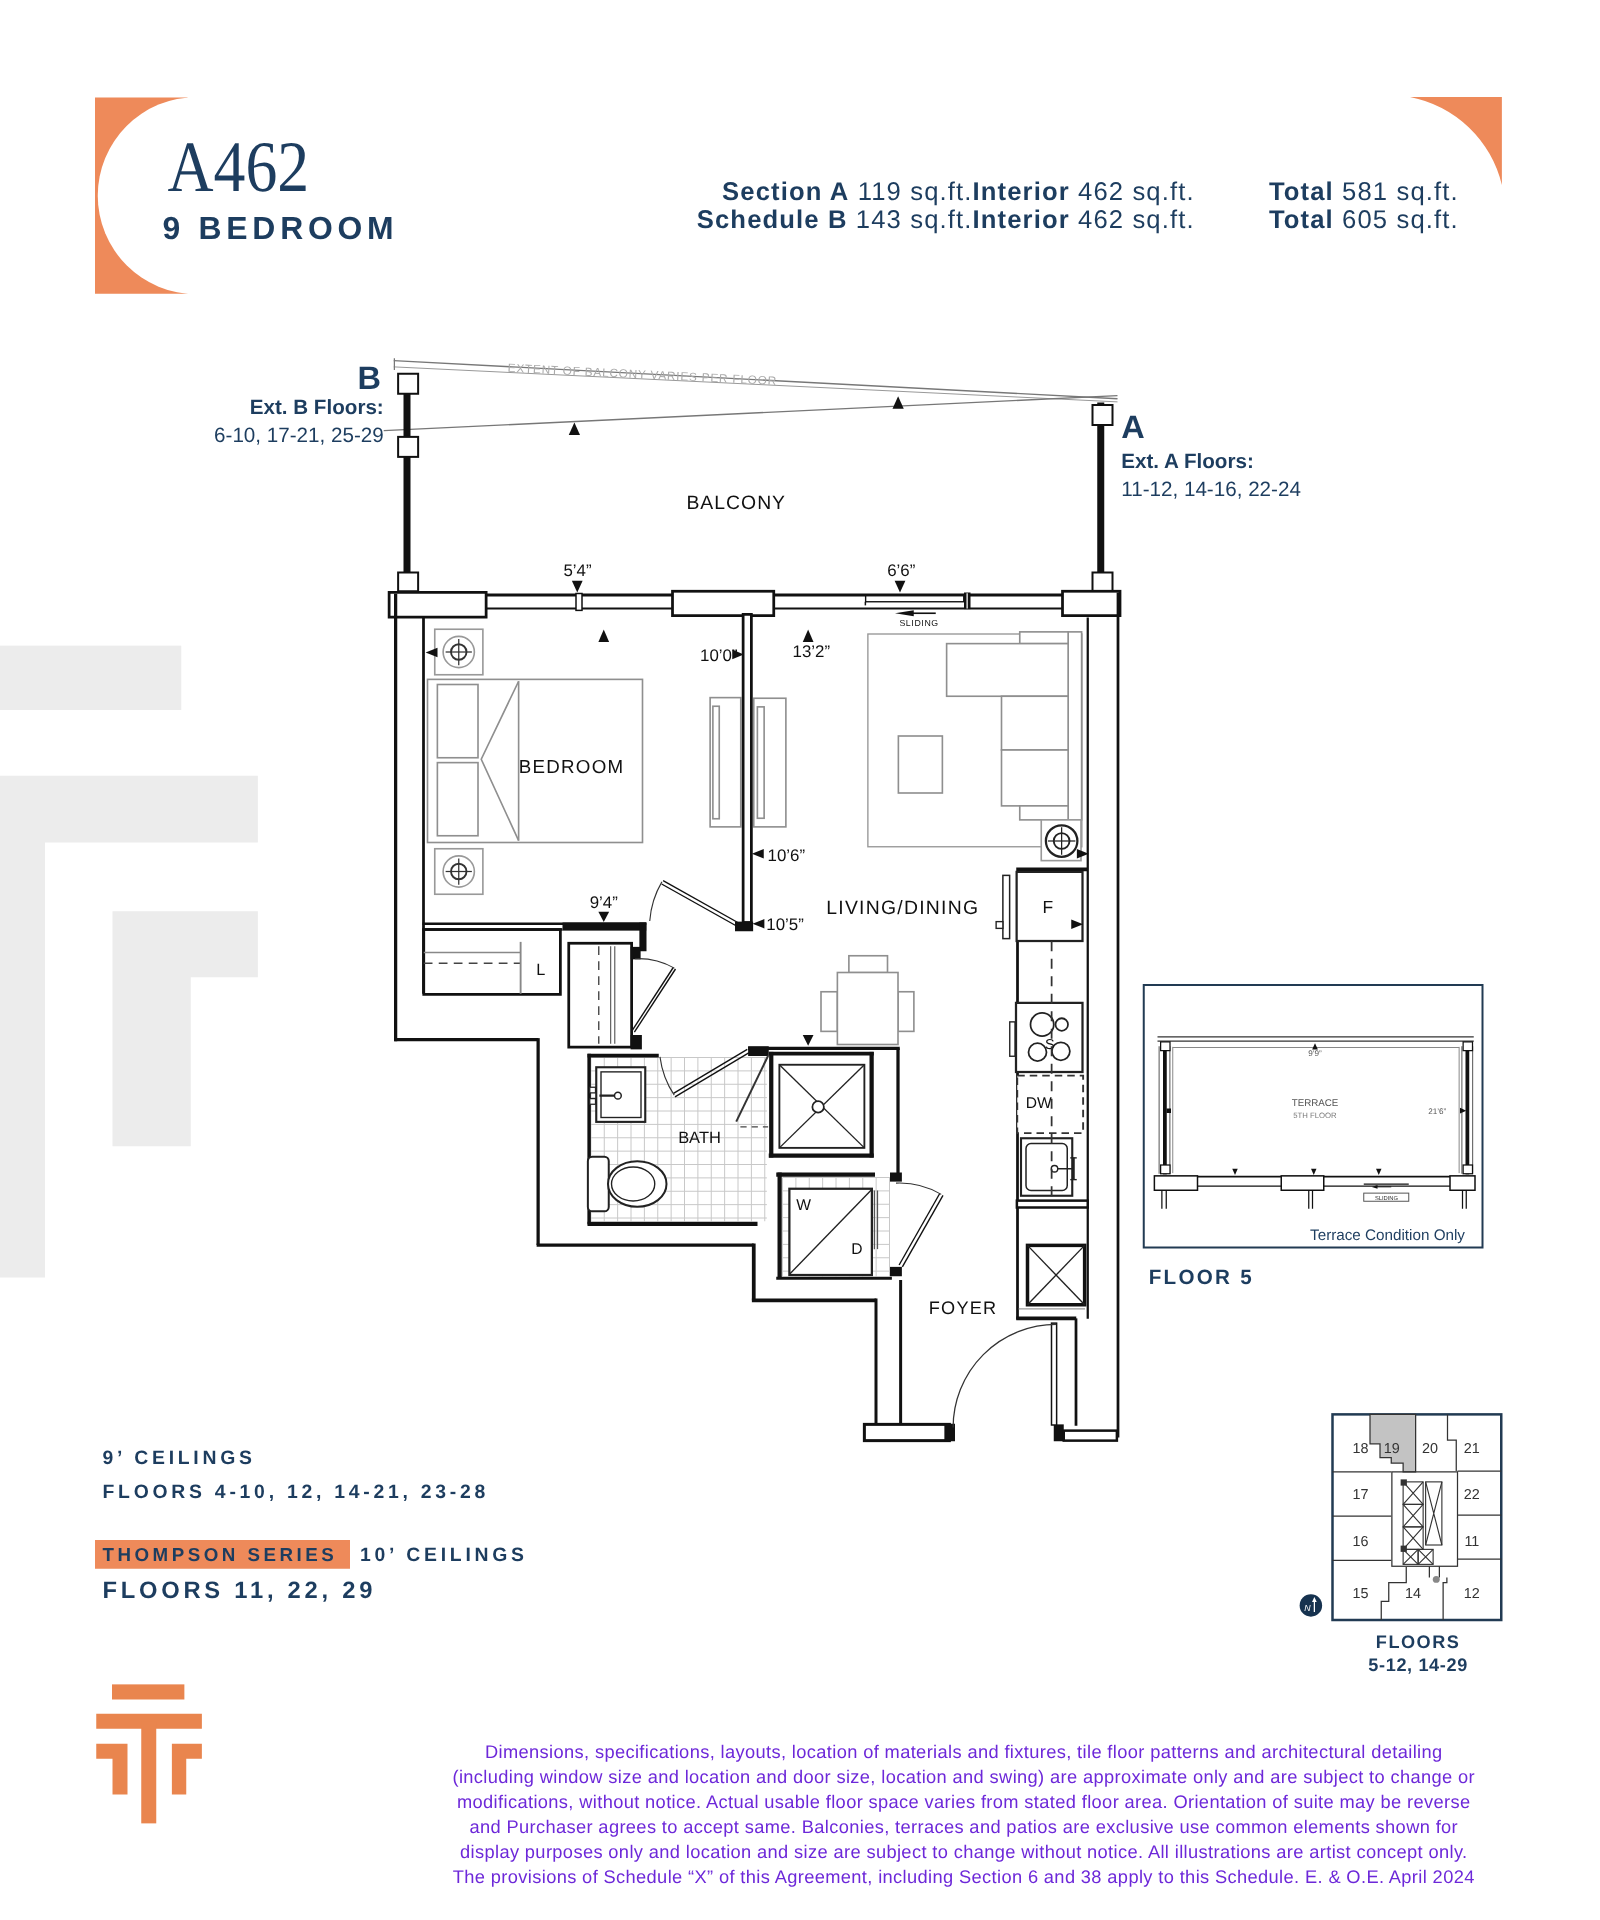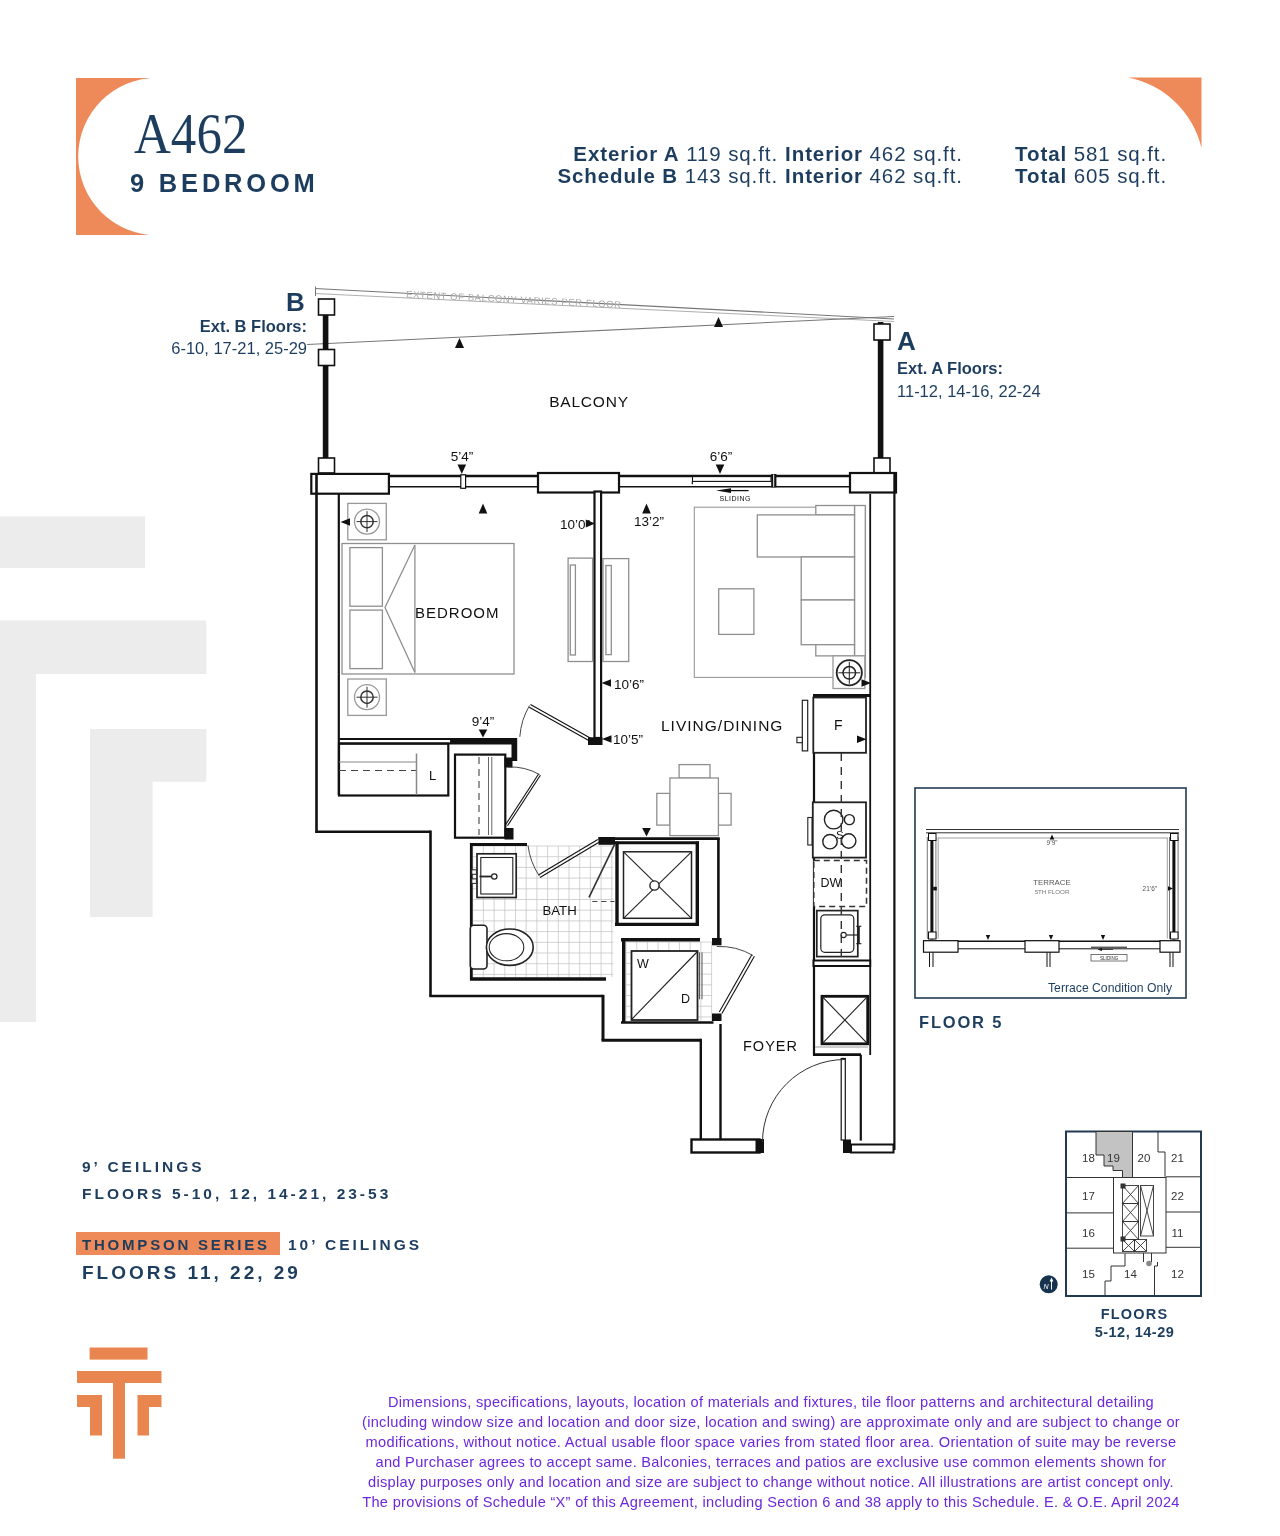--- a/index.html
+++ b/index.html
@@ -1,20 +1,20 @@
 <!DOCTYPE html>
 <html><head>
 <meta charset="utf-8">
 <style>
   html,body{margin:0;padding:0;}
   body{width:1280px;height:1536px;position:relative;background:#ffffff;font-family:"Liberation Sans",sans-serif;overflow:hidden;}
   .abs{position:absolute;}
   .navy{color:#1d3d5f;}
   .c1{display:inline-block;width:778px;text-align:right;}
-  .c2{display:inline-block;width:192px;text-align:center;}
+  .c2{display:inline-block;width:192px;text-align:left;}
   .c3{display:inline-block;width:197px;text-align:right;}
 </style>
 </head>
 <body>
 
 <svg class="abs" style="left:0;top:0" width="1280" height="1536" viewBox="0 0 1280 1536" font-family="Liberation Sans,sans-serif">
 
 <rect x="0" y="516.5" width="145" height="51.5" fill="#ececec"></rect>
 
 <path d="M0,620.5 H206.3 V674 H36 V1022 H0 Z" fill="#ececec"></path>
@@ -521,26 +521,26 @@
   <circle cx="157" cy="156.5" r="78.8" fill="#ffffff"></circle>
 
   <path d="M1128,77.5 L1201.5,77.5 L1201.5,148 A94,94 0 0 0 1128,77.5 Z" fill="#ee8a5a"></path>
 </svg>
 
 <div class="abs navy" style="left:134px;top:100px;font-family:'Liberation Serif',serif;font-size:58px;transform:scale(0.88,1);transform-origin:0 0;">A462</div>
 
 <div class="abs navy" style="left:130px;top:168.5px;font-size:25.5px;font-weight:bold;letter-spacing:3.8px;">9 BEDROOM</div>
 
 <div class="abs navy" style="left:0px;top:142.5px;font-size:20.5px;line-height:22.6px;letter-spacing:0.9px;">
-  <div><span class="c1"><b>Exterior A</b> 119 sq.ft.</span><span class="c2"><b>Interior</b> 462 sq.ft.</span><span class="c3"><b>Total</b> 581 sq.ft.</span></div>
+  <div><span class="c1"><b>Section A</b> 119 sq.ft.</span><span class="c2"><b>Interior</b> 462 sq.ft.</span><span class="c3"><b>Total</b> 581 sq.ft.</span></div>
   <div><span class="c1"><b>Schedule B</b> 143 sq.ft.</span><span class="c2"><b>Interior</b> 462 sq.ft.</span><span class="c3"><b>Total</b> 605 sq.ft.</span></div>
 </div>
 
 <div class="abs navy" style="left:82px;top:1158px;font-size:15.5px;font-weight:bold;letter-spacing:3px;">9’ CEILINGS</div>
-<div class="abs navy" style="left:82px;top:1184.5px;font-size:15.5px;font-weight:bold;letter-spacing:3px;">FLOORS 5-10, 12, 14-21, 23-53</div>
+<div class="abs navy" style="left:82px;top:1184.5px;font-size:15.5px;font-weight:bold;letter-spacing:3px;">FLOORS 4-10, 12, 14-21, 23-28</div>
 
 <div class="abs" style="left:76px;top:1231.5px;width:204px;height:23.5px;background:#ee8a5a;"></div>
 <div class="abs navy" style="left:82px;top:1236px;font-size:15px;font-weight:bold;letter-spacing:2.8px;">THOMPSON SERIES</div>
 <div class="abs navy" style="left:288px;top:1236px;font-size:15.5px;font-weight:bold;letter-spacing:3px;">10’ CEILINGS</div>
 <div class="abs navy" style="left:82px;top:1262px;font-size:19px;font-weight:bold;letter-spacing:3px;">FLOORS 11, 22, 29</div>
 
 <svg class="abs" style="left:60px;top:1330px" width="160" height="140" viewBox="0 0 160 140">
   <g fill="#e9854e">
     <rect x="29.6" y="17.5" width="57.9" height="12.1"></rect>
     <rect x="17" y="41" width="84.5" height="12"></rect>

